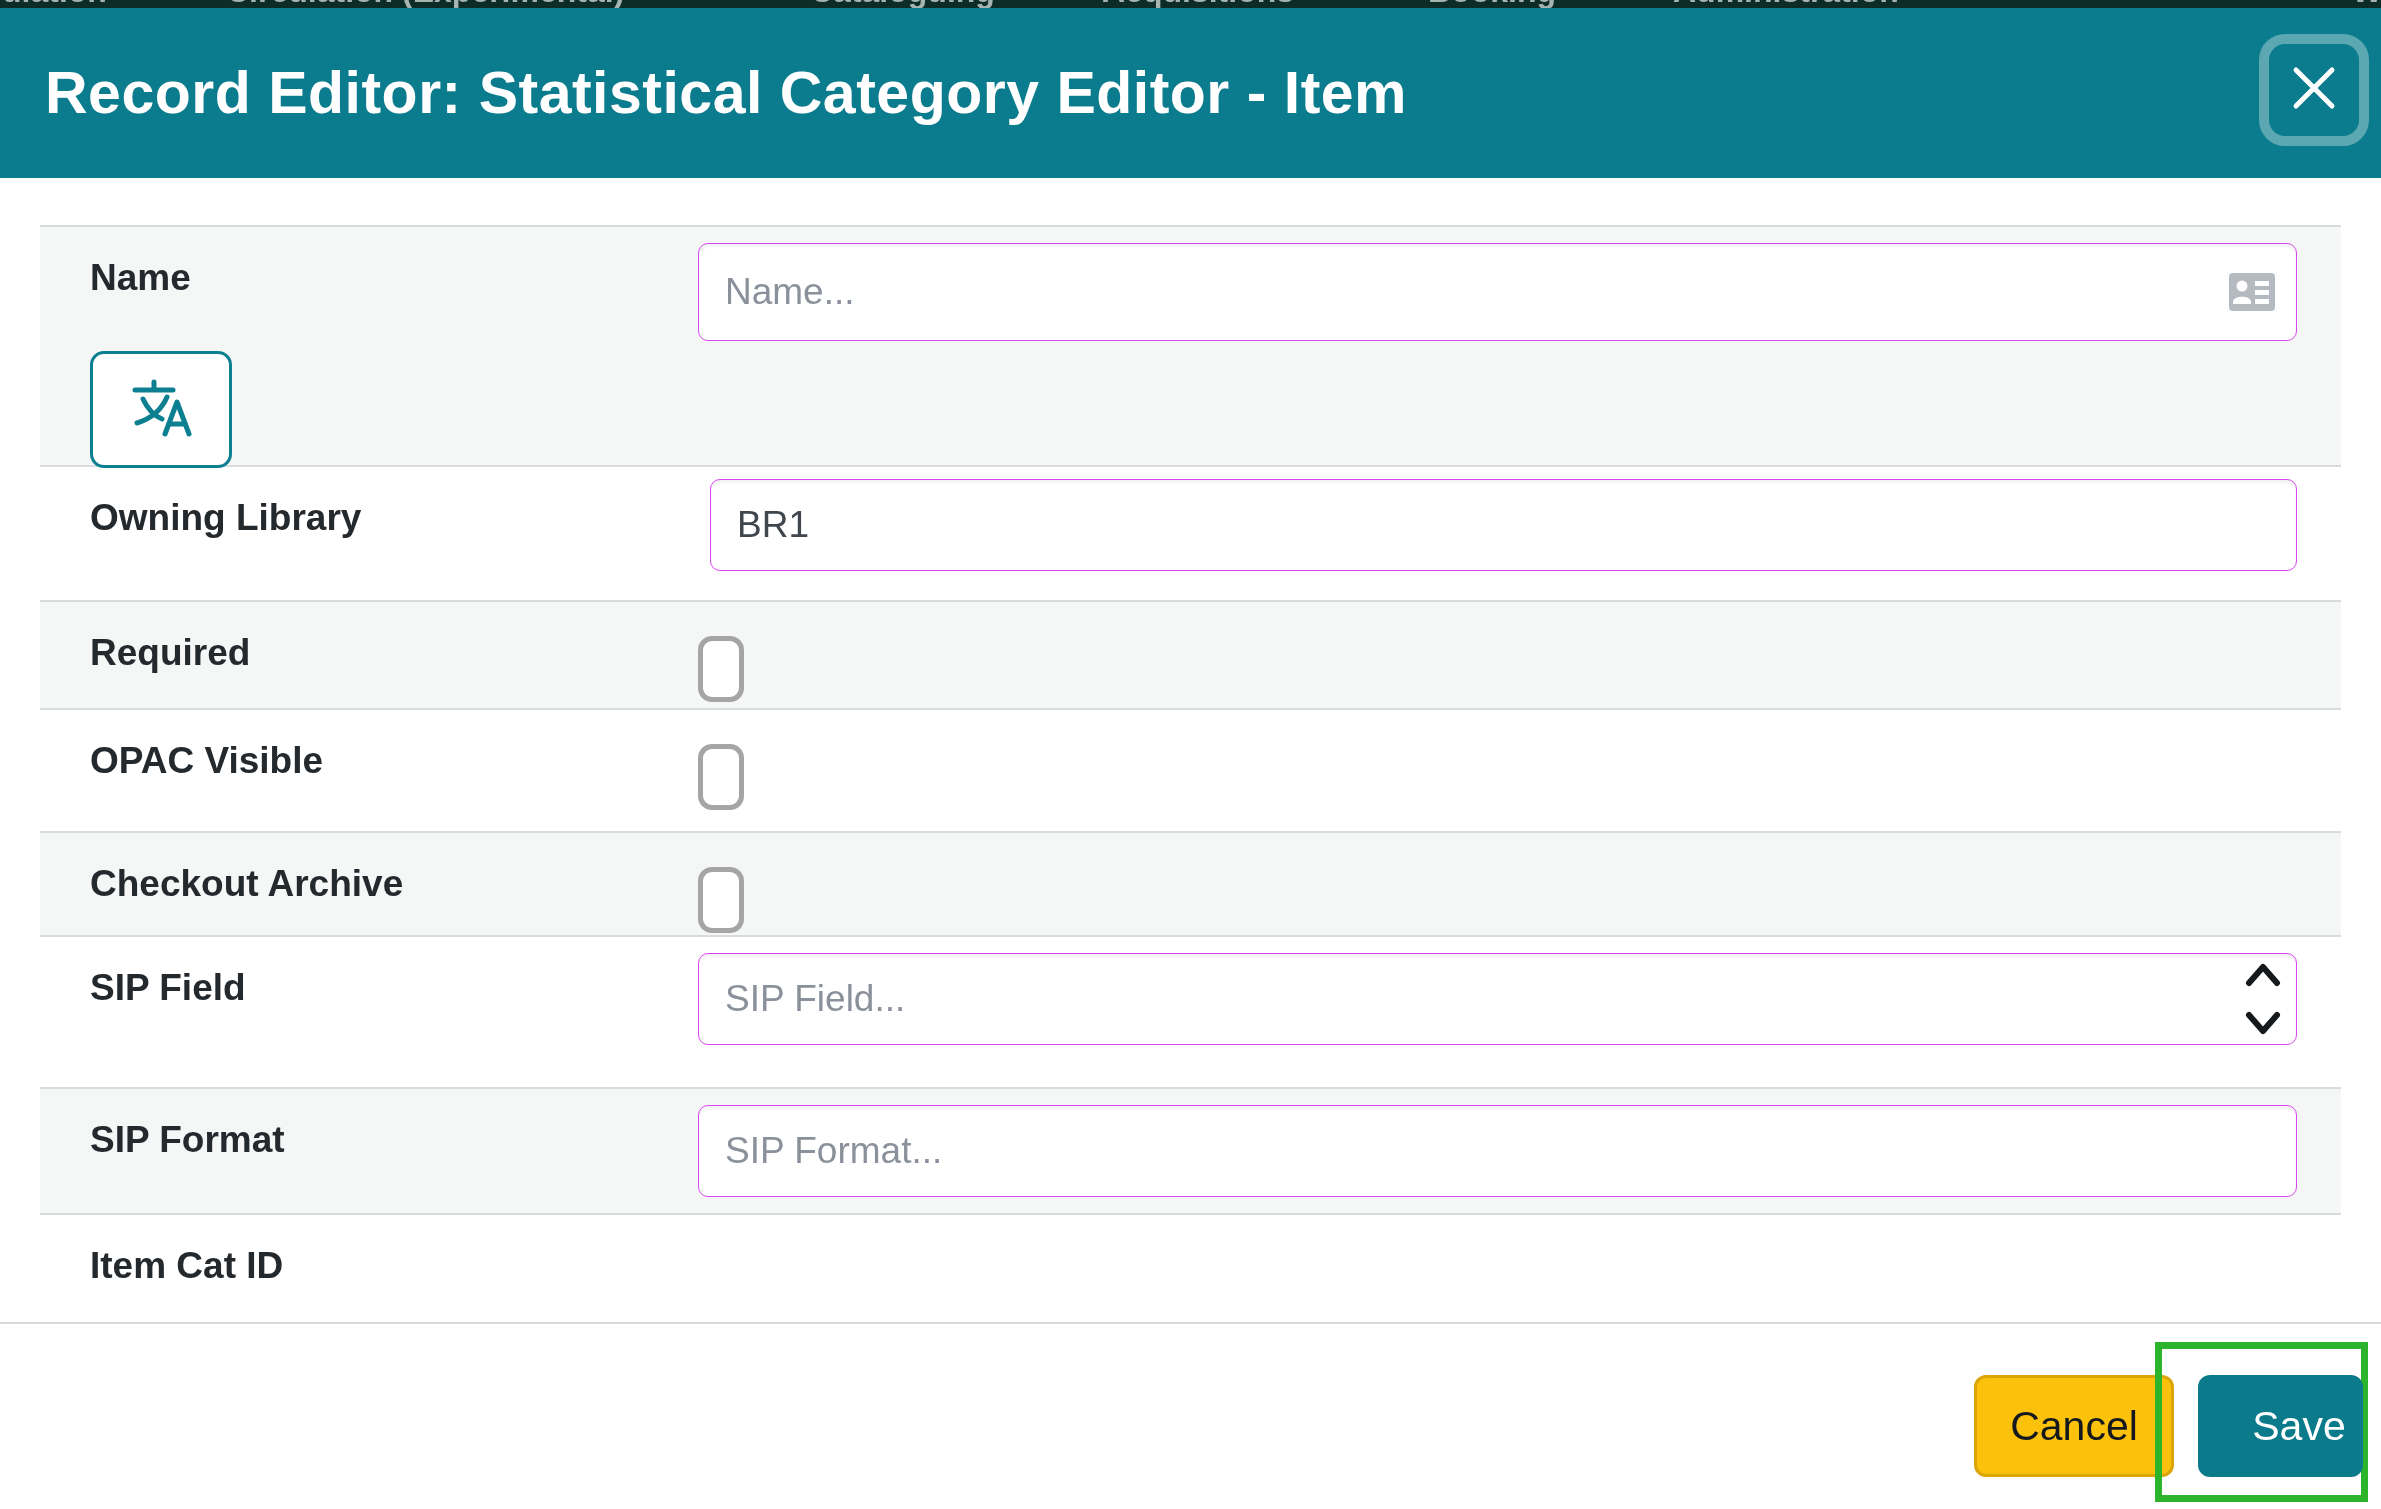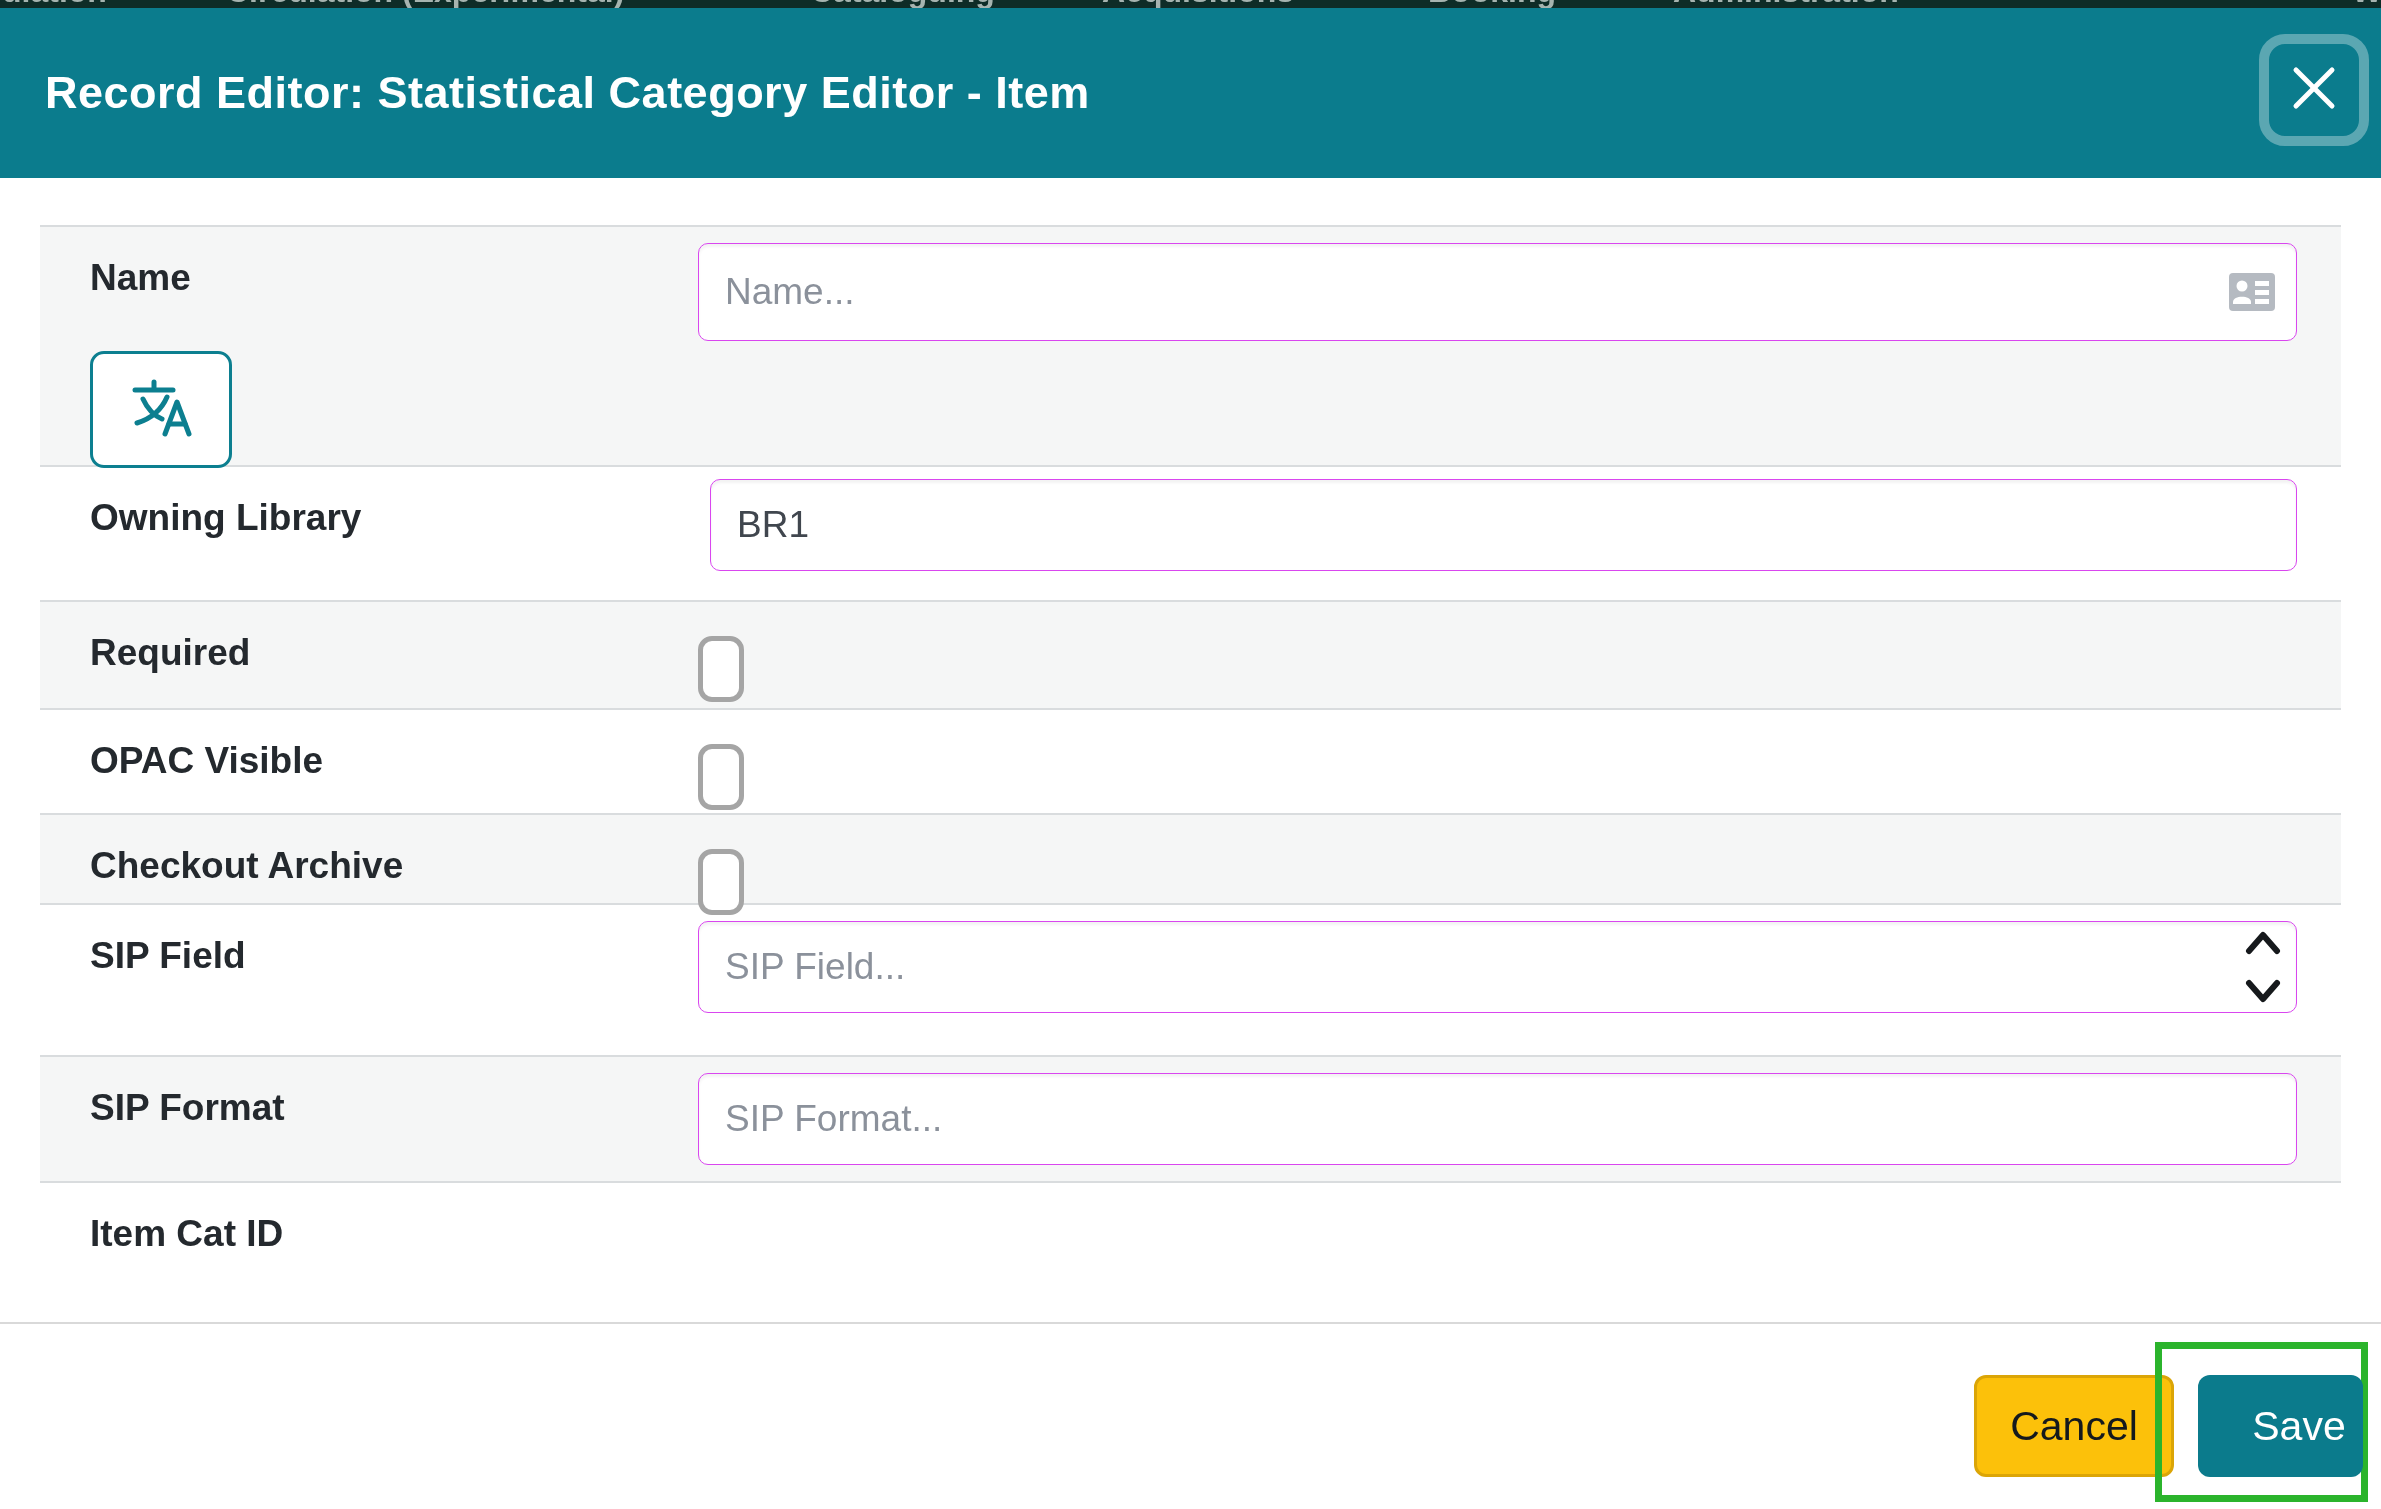--- a/index.html
+++ b/index.html
@@ -23,21 +23,21 @@
   .nav-0{left:2px;} .nav-1{left:226px;} .nav-2{left:810px;}
   .nav-3{left:1102px;} .nav-4{left:1428px;} .nav-5{left:1673px;} .nav-6{left:2352px;}
 
   
   .modal-header {
     position:absolute; left:0; top:8px; width:2381px; height:170px;
     background:#0b7c8d;
   }
   .modal-title {
     position:absolute; left:45px; top:50%; transform:translateY(-50%);
-    color:#ffffff; font-size:45px; font-weight:700; letter-spacing:0.5px;
+    color:#ffffff; font-size:59px; font-weight:700; letter-spacing:0.5px;
     white-space:nowrap;
   }
   .close-btn {
     position:absolute; right:12px; top:26px; width:110px; height:112px;
     border:10px solid rgba(255,255,255,0.33); border-radius:26px;
     background:transparent; display:flex; align-items:center; justify-content:center;
     cursor:pointer;
   }
 
   
@@ -46,21 +46,21 @@
   }
   .row {
     display:flex; border-top:2px solid #d9dcde;gap:40px;
   }
   .row.striped { background:#f5f6f6; }
   .row.plain   { background:#ffffff; }
   .r-name   { height:240px; }
   .r-owning { height:135px; }
   .r-req    { height:108px; }
   .r-opac   { height:105px; }
-  .r-chk    { height:90px; }
+  .r-chk    { height:104px;margin-top:18px; }
   .r-sipf   { height:152px; }
   .r-sipm   { height:126px; }
   .r-stat   { height:150px; }
 
   .label-col { width:618px; padding:30px 0 0 50px; flex:none; }
   .label-col .lab {
     font-size:37px; font-weight:700; color:#24292e; white-space:nowrap;
   }
   .value-col { flex:1; padding:16px 44px 0 0; position:relative; }
   .r-owning .value-col { padding-top:12px;margin-left:12px; }

